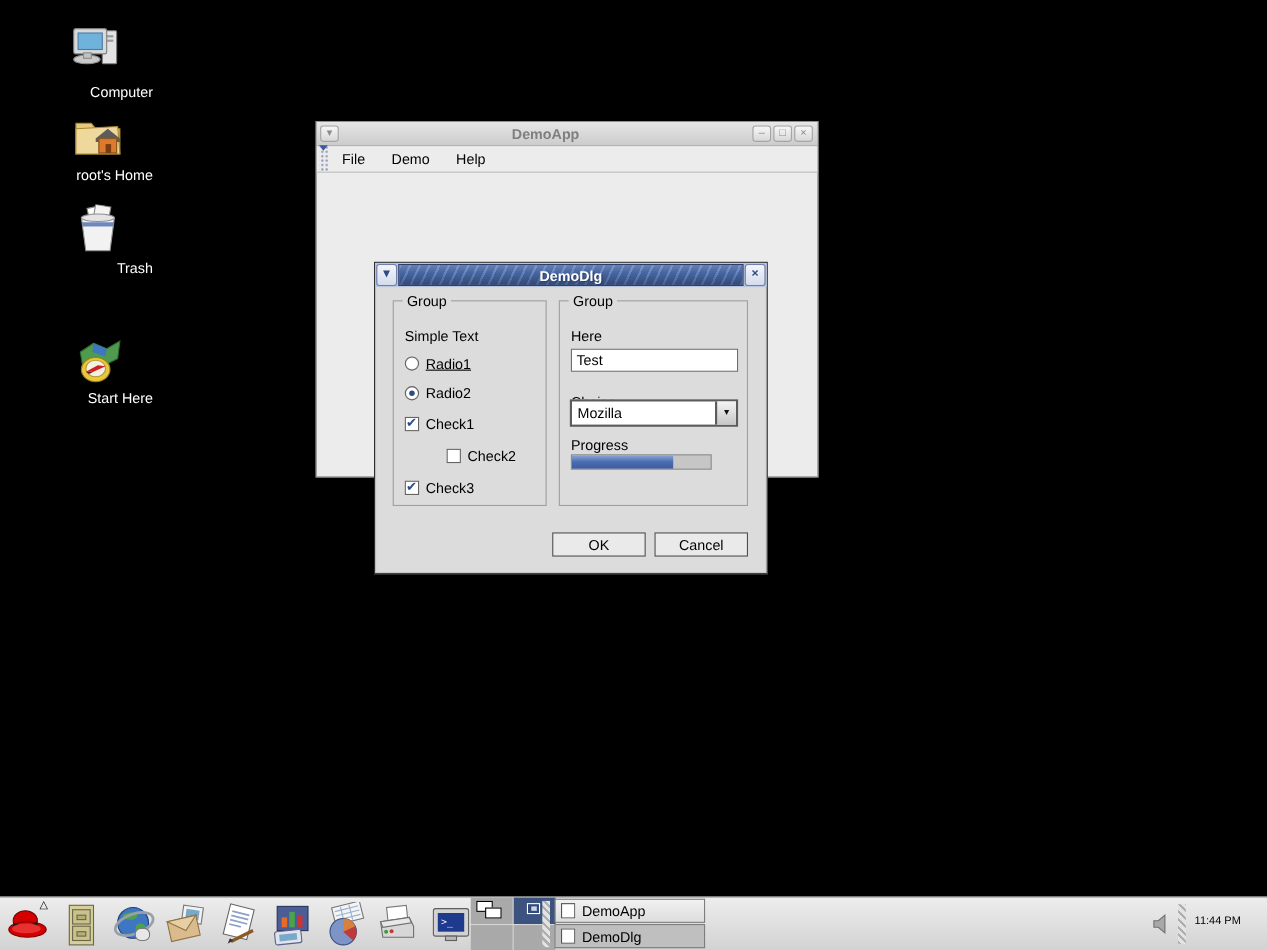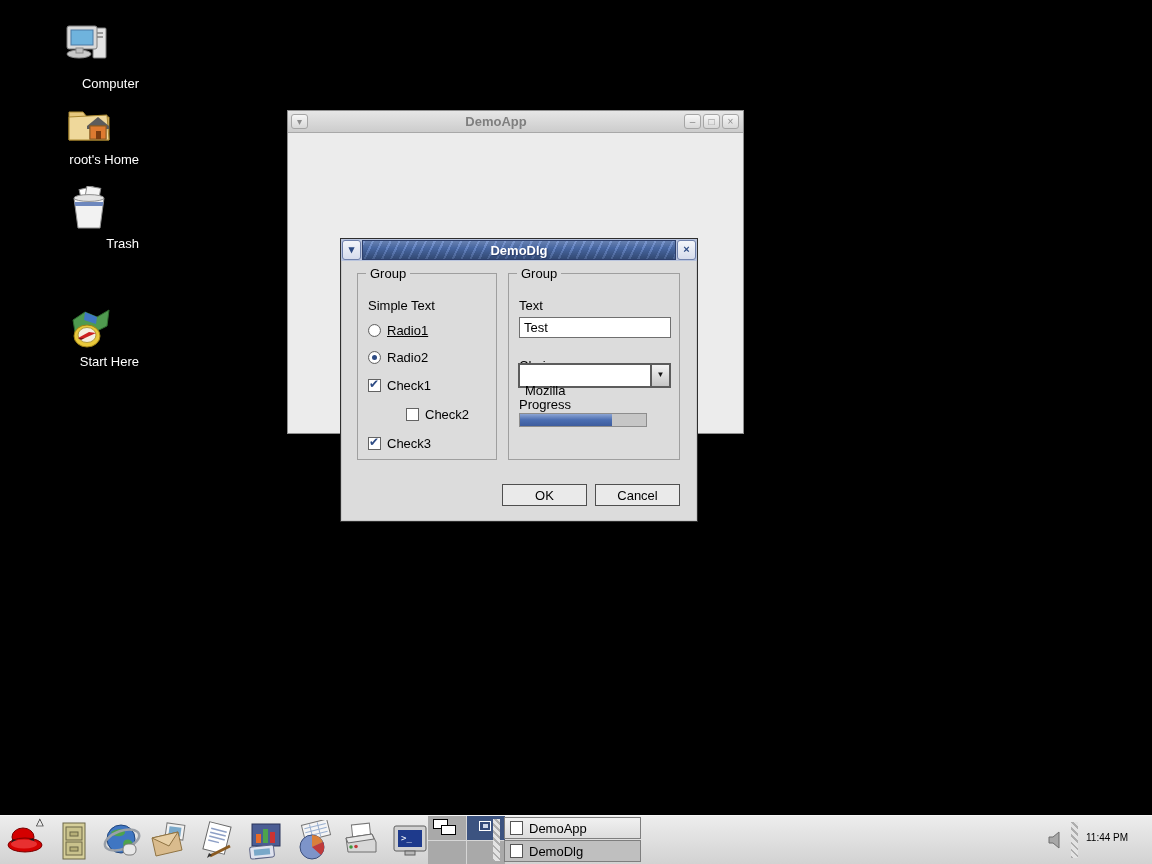--- a/index.html
+++ b/index.html
@@ -59,21 +59,21 @@
     margin-right:6px; position:relative; flex:0 0 auto; }
   .checkbox .mark { display:none; position:absolute; left:0px; top:-3px; color:#2d4b84; font-size:12px; }
   .checkbox.checked .mark { display:block; }
 
   .field-label { position:absolute; left:10px; font-size:13px; color:#000; }
   .text-input { position:absolute; left:10px; top:43px; width:152px; height:21px;
     border:1px solid #6f6f6f; background:#fff; font-family:"Liberation Sans",sans-serif;
     font-size:13px; padding:0 4px; }
   .combo { position:absolute; left:9px; top:89px; width:153px; height:25px;
     border:2px solid #5c5c5c; background:#fff; display:flex; }
-  .combo-text { flex:1; font-size:13px; padding:18px 0 0 5px; }
+  .combo-text { flex:1; font-size:13px; padding:3px 0 0 5px; }
   .combo-btn { width:19px; border-left:2px solid #5c5c5c; background:linear-gradient(#f4f4f4,#c6c6c6);
     text-align:center; font-size:8px; line-height:20px; color:#111; }
   .progressbar { position:absolute; left:10px; top:139px; width:128px; height:14px;
     background:#c6c6c6; border:1px solid #8d8d8d; }
   .progress-fill { height:100%; background:linear-gradient(#8ba4d3,#4a6db1 50%,#3d5c9d); }
 
   .dlg-buttons { position:absolute; left:0; top:245px; width:100%; }
   .push-btn { position:absolute; width:85px; height:22px; background:#eaeaea;
     border:1px solid #4f4f4f; font-family:"Liberation Sans",sans-serif; font-size:13px; text-align:center; }
   .btn-ok { left:161px; } .btn-cancel { left:254px; }
@@ -164,20 +164,26 @@
     <div class="tb-btn app-menu-btn">
       <span>▾</span>
     </div>
     <div class="app-title">DemoApp</div>
     <div class="win-controls">
       <div class="tb-btn"><span>–</span></div>
       <div class="tb-btn"><span>□</span></div>
       <div class="tb-btn"><span>×</span></div>
     </div>
   </div>
+  <div class="app-menubar">
+    <div class="menubar-handle"></div>
+    <div class="menu-item">File</div>
+    <div class="menu-item">Demo</div>
+    <div class="menu-item">Help</div>
+  </div>
   <div style="height:276px;"></div>
 </div>
 
 <div class="dialog">
   <div class="dlg-titlebar">
     <div class="dlg-btn">
       <span>▾</span>
     </div>
     <div class="dlg-stripes">
       <span class="dlg-title">DemoDlg</span>
@@ -215,21 +221,21 @@
     <div class="ctl-row" style="top:162px;">
       <span class="checkbox checked">
           <span class="mark">✔</span>
         </span>
       <span>Check3</span>
     </div>
   </div>
 
   <div class="groupbox gb-right">
     <div class="gb-legend">Group</div>
-    <div class="field-label" style="top:24px;">Text</div>
+    <div class="field-label" style="top:24px;">Here</div>
     <input class="text-input" type="text" value="Test" style="">
     <div class="field-label" style="top:84px;">Choice</div>
     <div class="combo">
       <div class="combo-text">Mozilla</div>
       <div class="combo-btn">
         <span>▼</span>
       </div>
     </div>
     <div class="field-label" style="top:123px;">Progress</div>
     <div class="progressbar">

